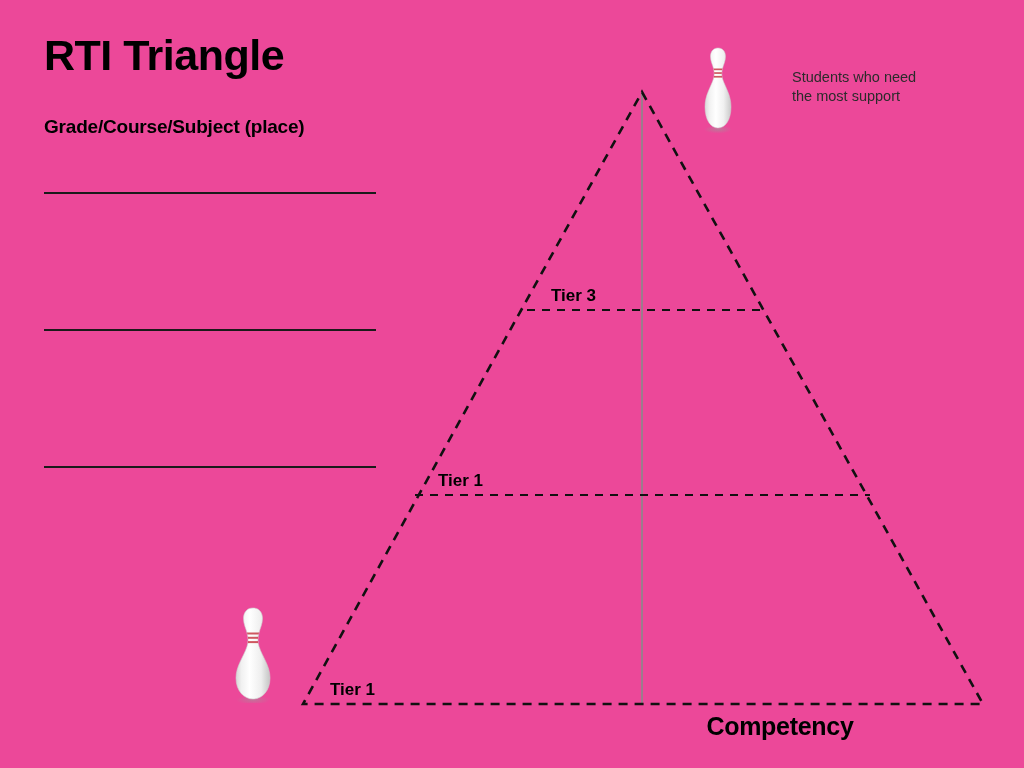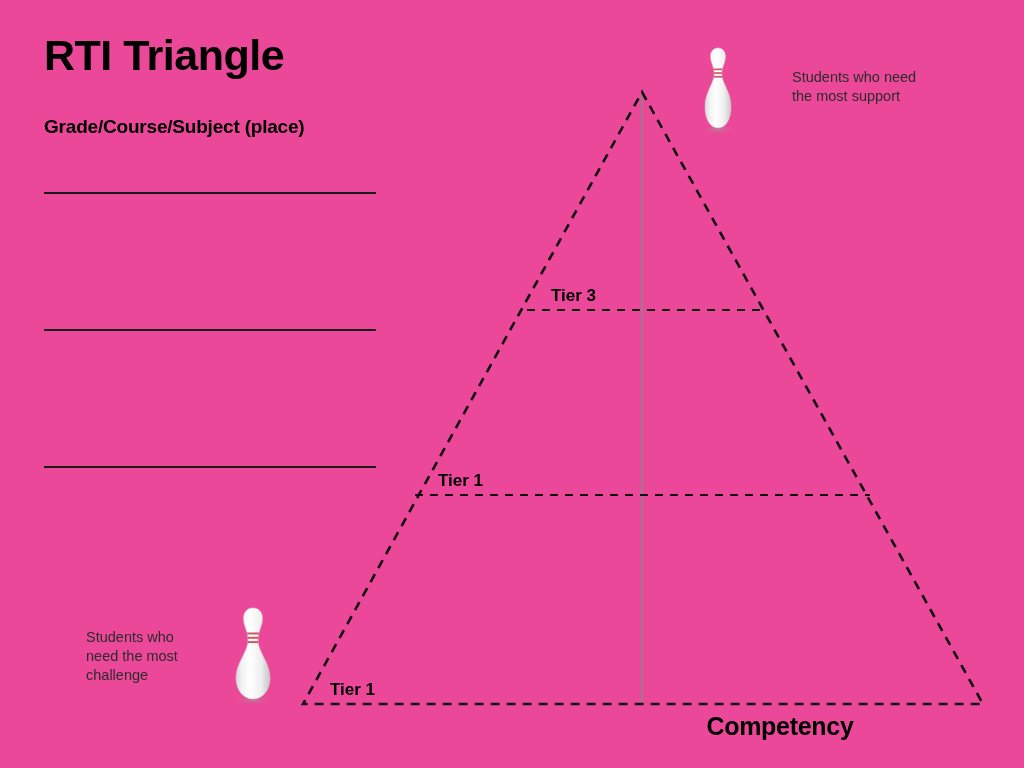--- a/index.html
+++ b/index.html
@@ -230,17 +230,14 @@
              C22.5,37 22.3,33 21.2,28.5
              C20,23.5 17.5,19 17.5,13.5
              C17.5,8 20.5,3 27,3 Z" fill="url(#pinGradB)" stroke="#d0d0d0" stroke-width="0.6"></path>
     <g clip-path="url(#pinClipB)">
       <rect x="7" y="27.5" width="40" height="2" fill="#c8414b" opacity="0.88"></rect>
       <rect x="7" y="31.8" width="40" height="2" fill="#c8414b" opacity="0.88"></rect>
       <rect x="7" y="36.1" width="40" height="2" fill="#c8414b" opacity="0.88"></rect>
     </g>
   </svg>
 
-  <div class="note note-challenge">Students who
-need the most
-challenge</div>
 
 </div>
 
 </body></html>

